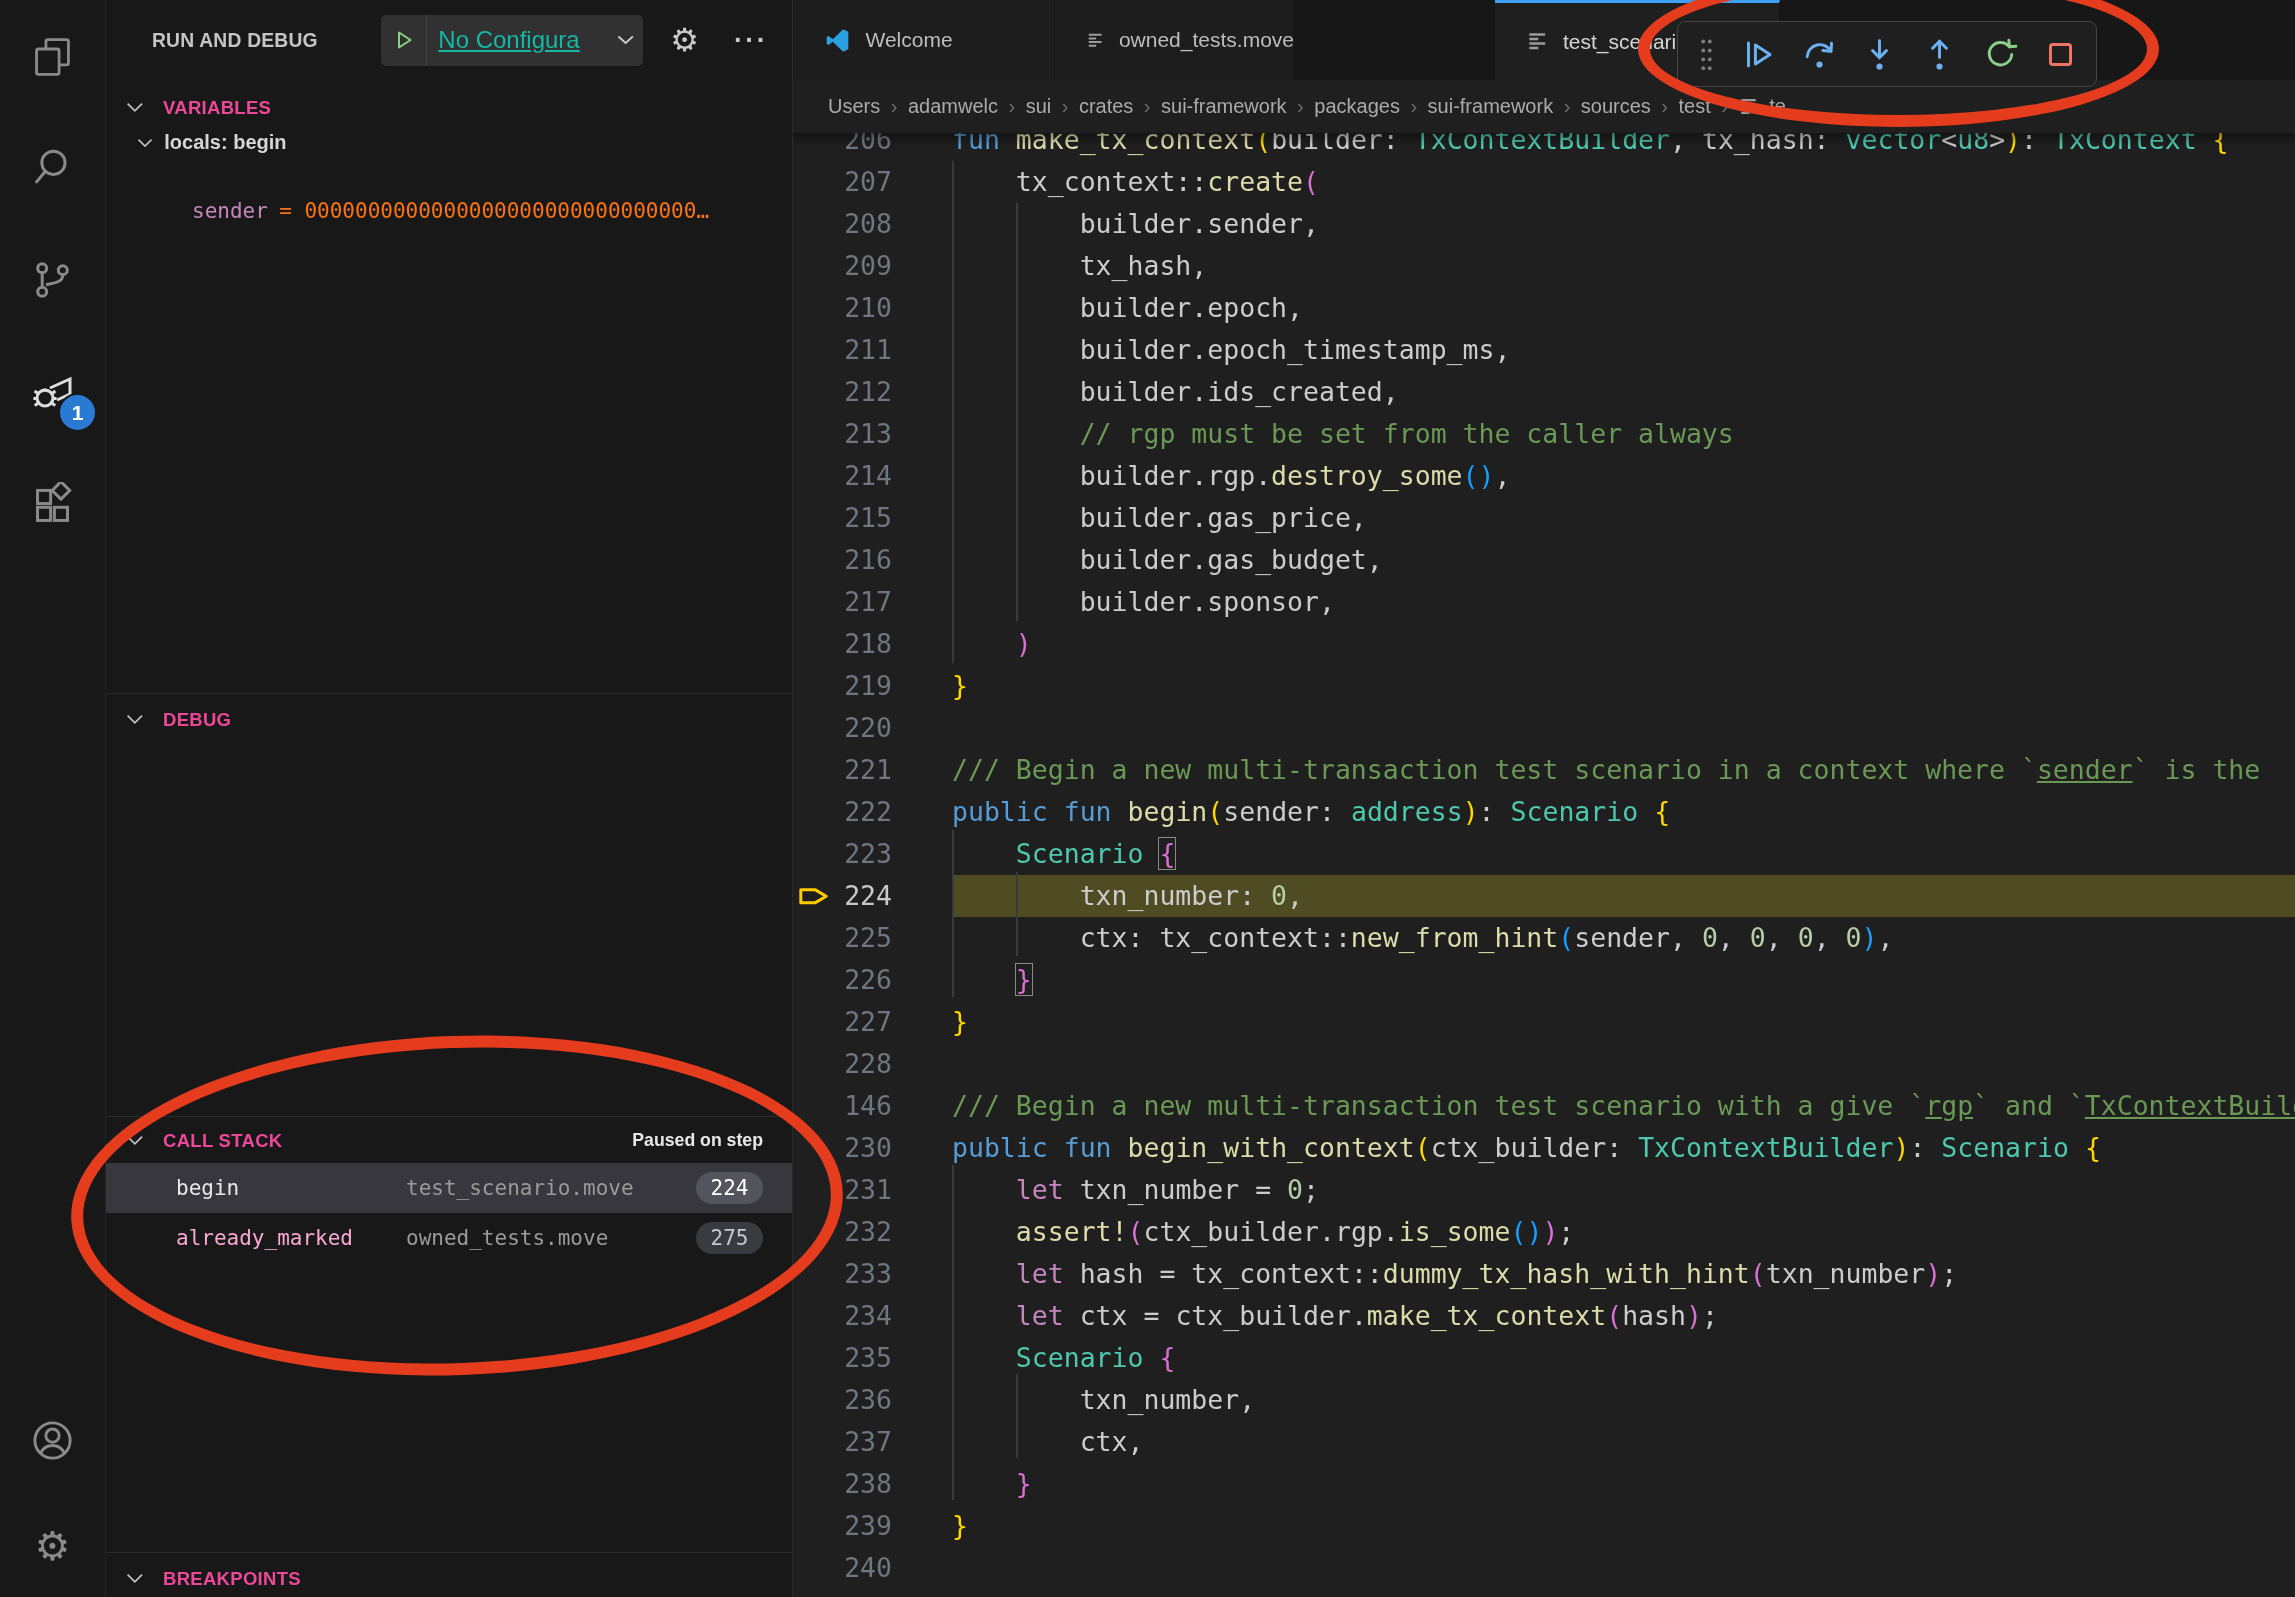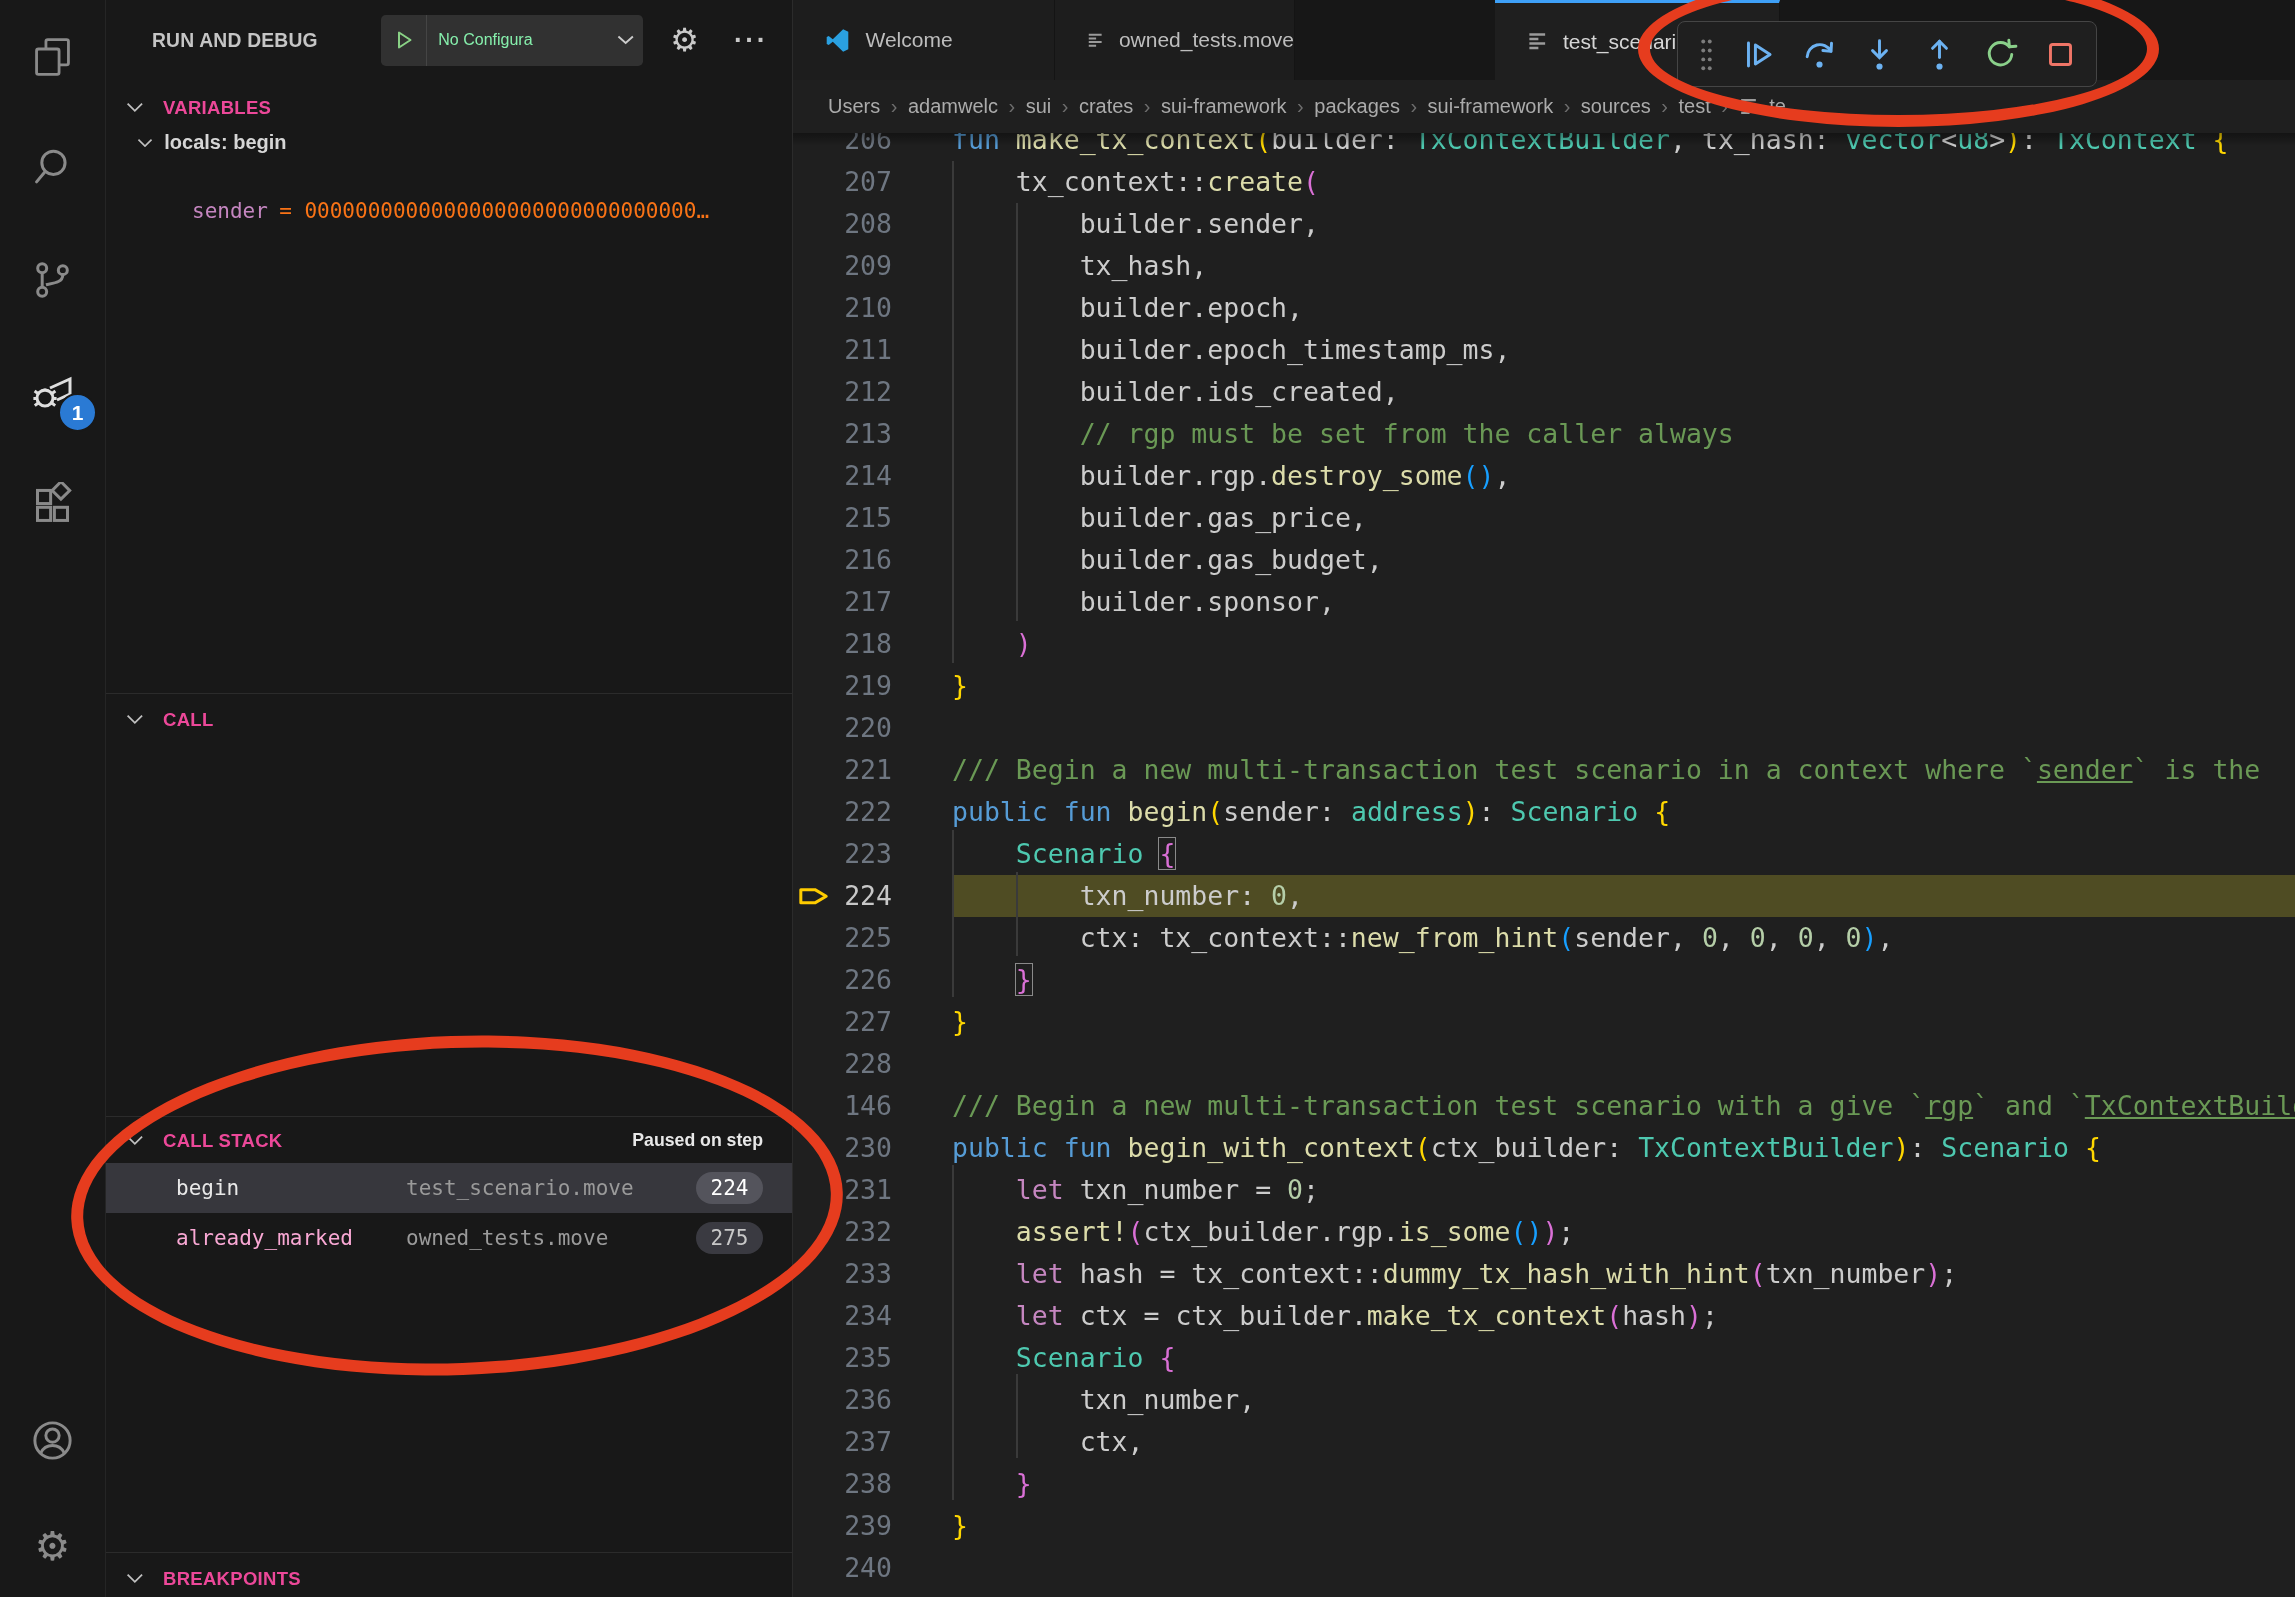--- a/index.html
+++ b/index.html
@@ -11,21 +11,21 @@
   .ab-icon{position:absolute;left:0;width:105px;display:flex;justify-content:center;}
   .ab-badge{position:absolute;left:58px;top:24px;width:35px;height:35px;border-radius:50%;background:#2a7ad4;
             color:#fff;font:bold 21px "Liberation Sans",sans-serif;display:flex;align-items:center;justify-content:center;border:2.4px solid #181818;}
   .glyph-gear{font-size:40px;color:#8a8a8a;line-height:1;}
   
   .sidebar{position:absolute;left:105px;top:0;width:687px;height:1597px;background:#181818;border-right:0.8px solid #2b2b2b;z-index:14;overflow:hidden;}
   .sb-title-row{position:absolute;left:0;top:14.5px;height:53px;width:100%;display:flex;align-items:center;}
   .sb-title{margin-left:47px;font:bold 19.3px "Liberation Sans",sans-serif;color:#c5c5c5;letter-spacing:0.2px;white-space:nowrap;}
   .cfg-dropdown{position:absolute;left:276px;top:14.5px;height:51px;width:262px;background:#313131;border-radius:4.8px;display:flex;align-items:center;overflow:hidden;}
   .cfg-play{width:45px;height:100%;display:flex;align-items:center;justify-content:center;border-right:0.8px solid #454545;flex-shrink:0;}
-  .cfg-label{flex:1;padding-left:11.3px;font-size:16px;color:#86efac;white-space:nowrap;overflow:hidden;}
+  .cfg-label{flex:1;padding-left:11.3px;font-size:24px;color:#14b8a6;white-space:nowrap;overflow:hidden;text-decoration:underline;}
   .cfg-chev{margin:0 8px 0 1.6px;flex-shrink:0;}
   .sb-gear{position:absolute;left:557px;top:14.5px;height:51px;width:45px;display:flex;align-items:center;justify-content:center;font-size:32px;color:#c9c9c9;}
   .sb-dots{position:absolute;left:618px;top:14.5px;height:51px;width:56px;display:flex;align-items:center;justify-content:center;
            font:bold 27px "Liberation Sans",sans-serif;color:#c9c9c9;letter-spacing:2.4px;}
   .sect-head{position:absolute;left:0;width:100%;height:45px;display:flex;align-items:center;}
   .sect-head .chev{margin-left:21px;margin-right:11.3px;flex-shrink:0;}
   .sect-label{font:bold 18.5px "Liberation Sans",sans-serif;color:#ec4899;letter-spacing:0.3px;white-space:nowrap;margin-left:8px;}
   .sect-right{margin-left:auto;margin-right:29px;font:bold 17.7px "Liberation Sans",sans-serif;color:#e8e8e8;white-space:nowrap;}
   .tree-row{position:absolute;left:0;width:100%;height:45px;display:flex;align-items:center;}
   .scope-label{font:bold 20px "Liberation Sans",sans-serif;color:#d6d6d6;}
@@ -176,21 +176,21 @@
     <span class="var-rest" style="margin-left:11.3px">= 0000000000000000000000000000000…</span>
   </div>
 
   <div class="divider" style="top:693px"></div>
   <div class="sect-head" style="top:697px">
     <span class="chev">
       <svg width="17.7" height="10.5" viewBox="0 0 22 13" fill="none" stroke="#c0c0c0" stroke-width="2.2">
           <path d="M2 2l9 9 9-9"></path>
         </svg>
       </span>
-    <span class="sect-label">CALL</span>
+    <span class="sect-label">DEBUG</span>
   </div>
 
   <div class="divider" style="top:1116px"></div>
   <div class="sect-head" style="top:1118px">
     <span class="chev">
       <svg width="17.7" height="10.5" viewBox="0 0 22 13" fill="none" stroke="#c0c0c0" stroke-width="2.2">
           <path d="M2 2l9 9 9-9"></path>
         </svg>
       </span>
     <span class="sect-label">CALL STACK</span>

